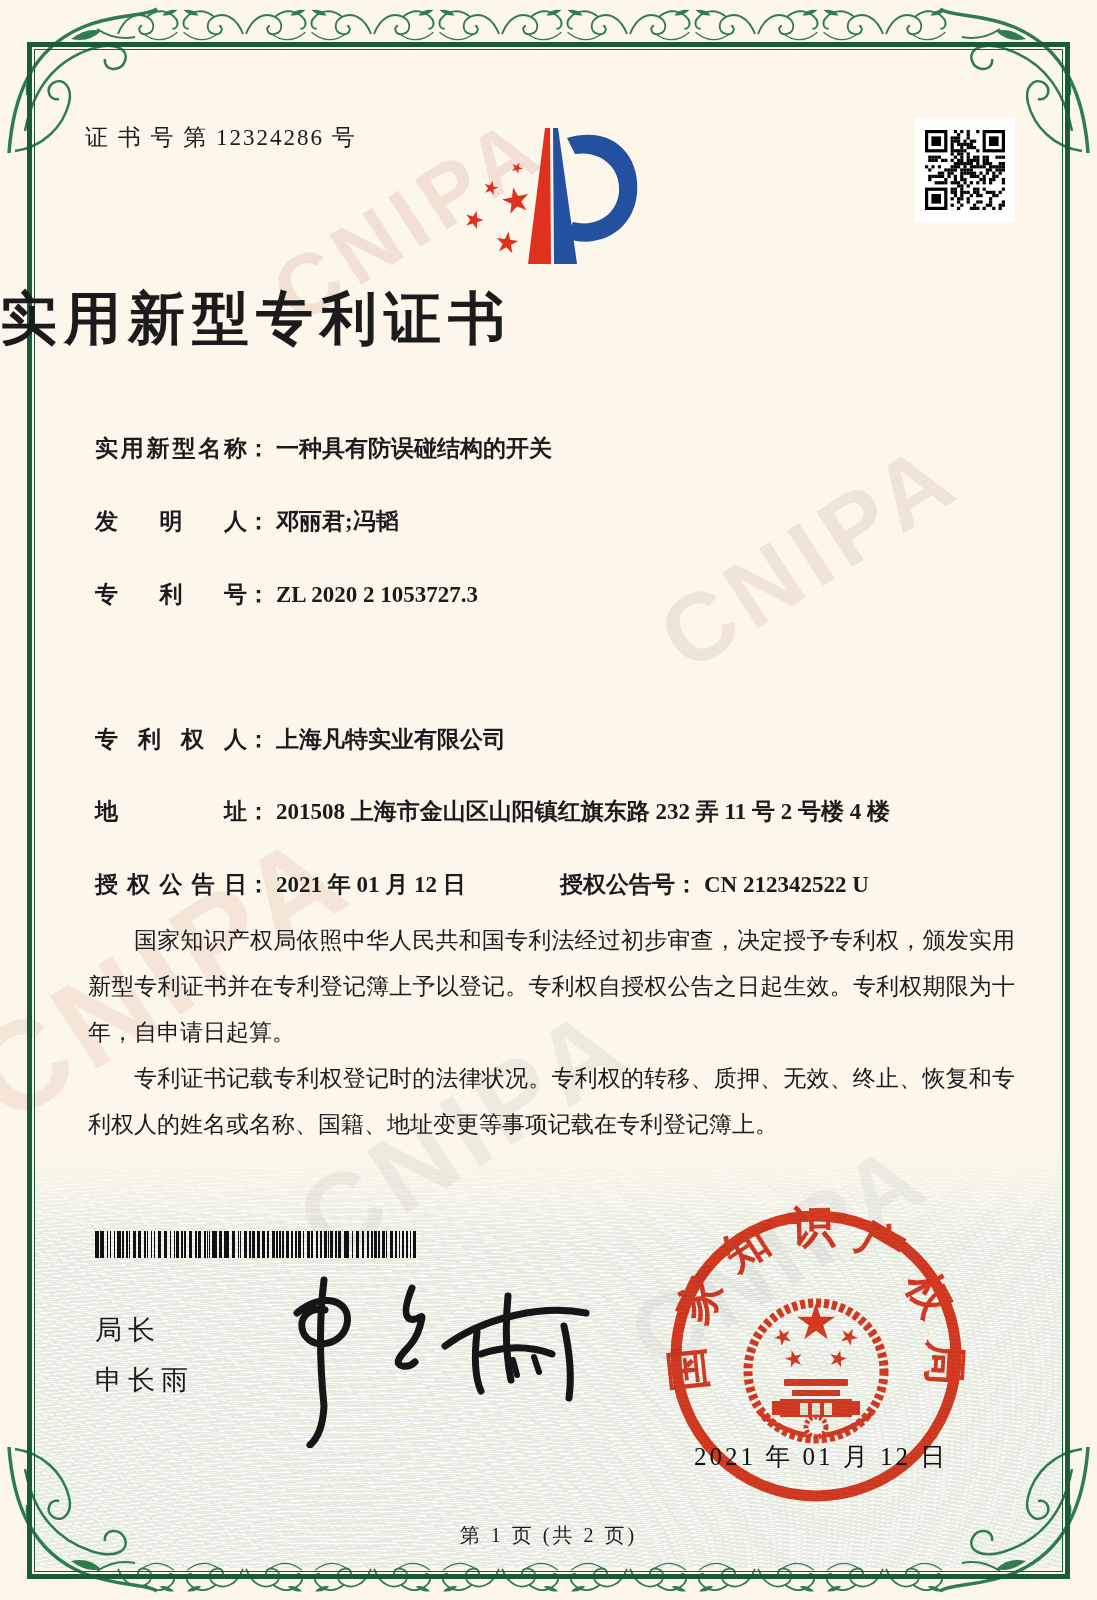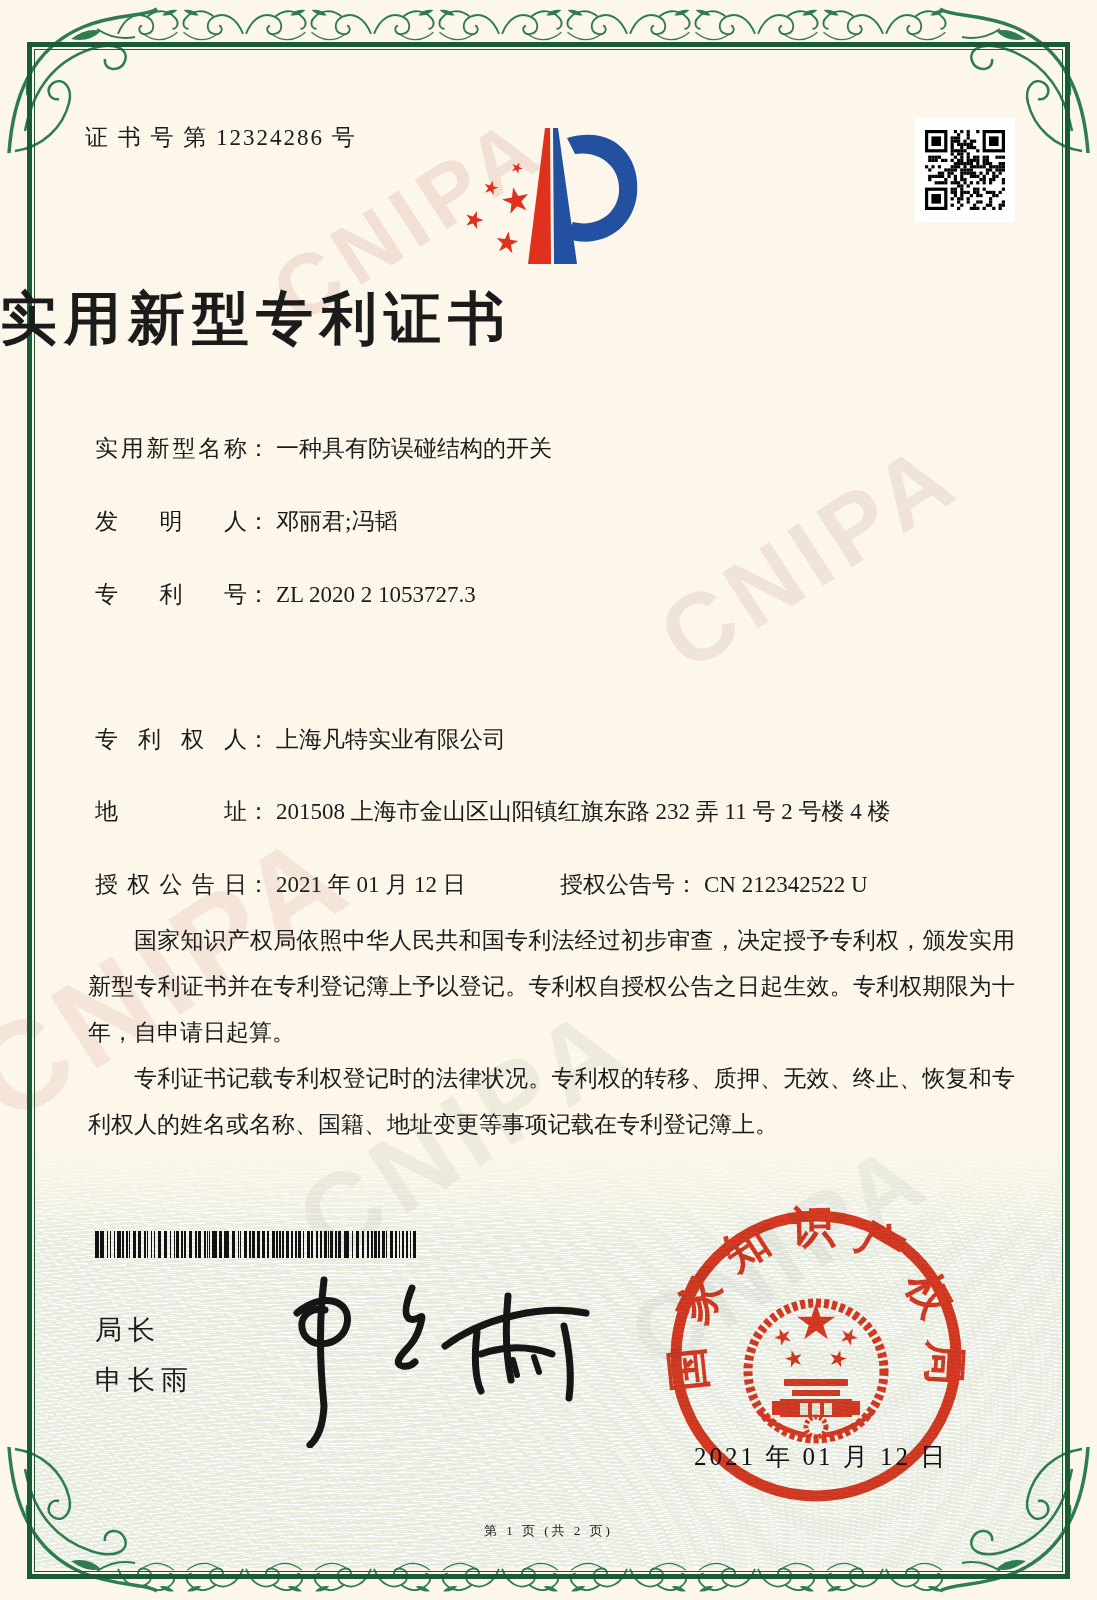--- a/index.html
+++ b/index.html
@@ -26,37 +26,37 @@
 
   
   .cert-no{position:absolute;left:85px;top:122px;font-size:23px;letter-spacing:2px;z-index:3;}
   #logo{position:absolute;left:425px;top:112px;z-index:3;}
   .qr-box{position:absolute;left:915px;top:118px;width:100px;height:104px;background:#fff;z-index:3;
           display:flex;align-items:center;justify-content:center;}
   .title{position:absolute;left:0;top:281px;width:100%;text-align:left;font-size:57px;font-weight:700;
          letter-spacing:7px;z-index:3;}
 
   
-  .frow{position:absolute;left:95px;font-size:23px;white-space:nowrap;z-index:3;}
+  .frow{position:absolute;left:95px;font-size:23px;white-space:nowrap;z-index:3;font-weight:bold;}
   .flabel{display:inline-block;width:152px;text-align:justify;text-align-last:justify;vertical-align:bottom;}
   .fvalue{margin-left:6px;}
   .grant-right{position:absolute;left:465px;top:0;}
 
   
   .paras{position:absolute;left:88px;top:918px;width:927px;z-index:3;}
   .paras p{margin:0;font-size:23px;line-height:46px;text-indent:2em;text-align:justify;}
 
   
   #barcode{position:absolute;left:95px;top:1231px;z-index:3;}
   .director-title{position:absolute;left:95px;top:1312px;font-size:27px;letter-spacing:6px;z-index:3;}
   .director-name{position:absolute;left:95px;top:1362px;font-size:27px;letter-spacing:6px;z-index:3;}
   #signature{position:absolute;left:262px;top:1258px;z-index:4;}
   #seal{position:absolute;left:663px;top:1203px;z-index:4;mix-blend-mode:multiply;opacity:.94;}
   .seal-date{position:absolute;left:694px;top:1440px;font-size:25px;letter-spacing:3px;color:#101010;z-index:5;}
-  .footer{position:absolute;left:0;top:1522px;width:100%;text-align:center;font-size:13px;letter-spacing:3px;z-index:3;}
+  .footer{position:absolute;left:0;top:1522px;width:100%;text-align:center;font-size:20px;letter-spacing:3px;z-index:3;}
 </style>
 </head>
 <body>
 
 <div id="page">
 
   <svg width="0" height="0" style="position:absolute" aria-hidden="true">
     <defs>
       <path id="star5" d="M0,-10 L2.245,-3.09 L9.51,-3.09 L3.635,1.18 L5.88,8.09 L0,3.82 L-5.88,8.09 L-3.635,1.18 L-9.51,-3.09 L-2.245,-3.09 Z"></path>
       <g id="scrl" stroke="#2f7c4e" fill="none" stroke-width="2.2">

